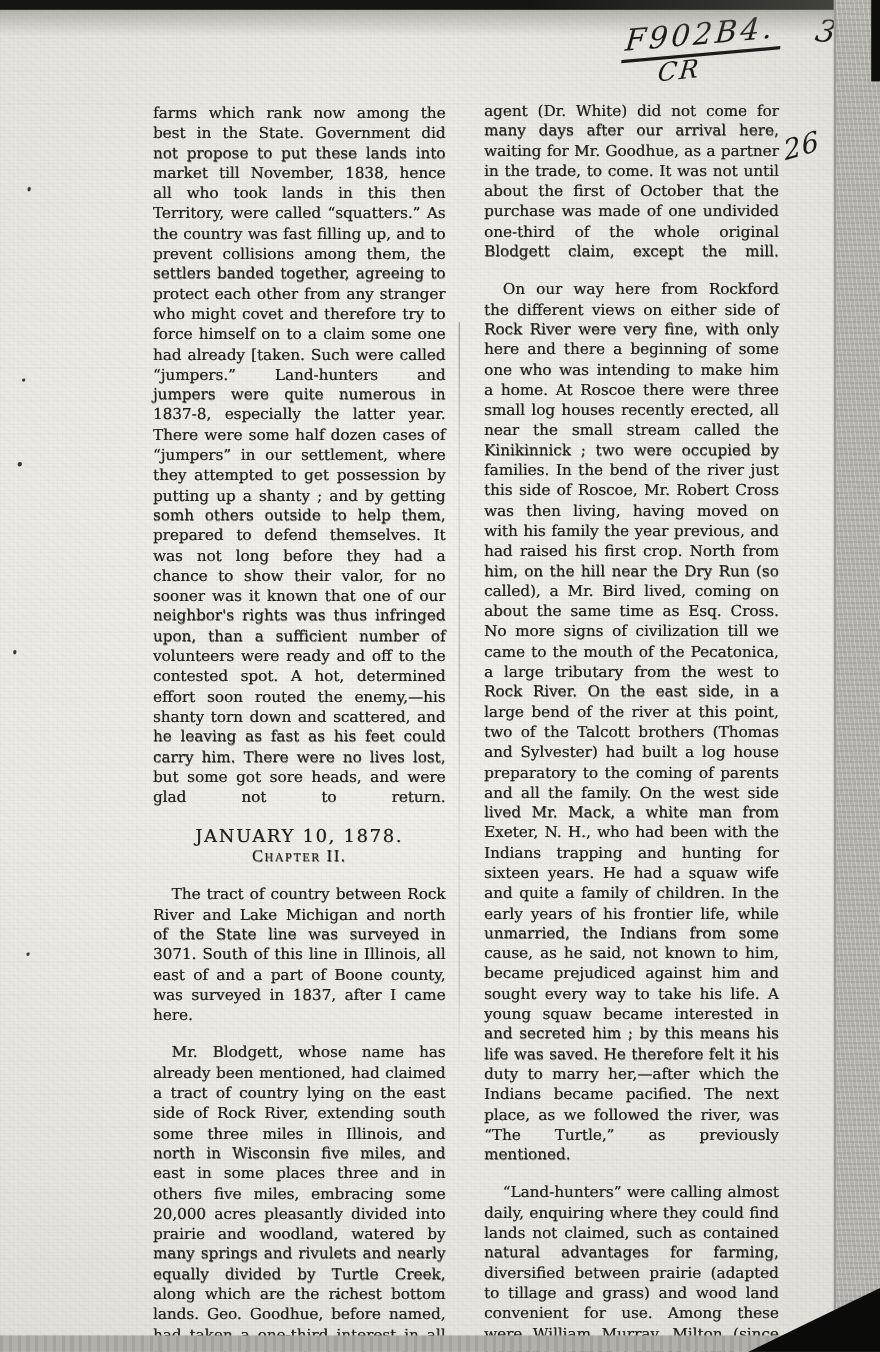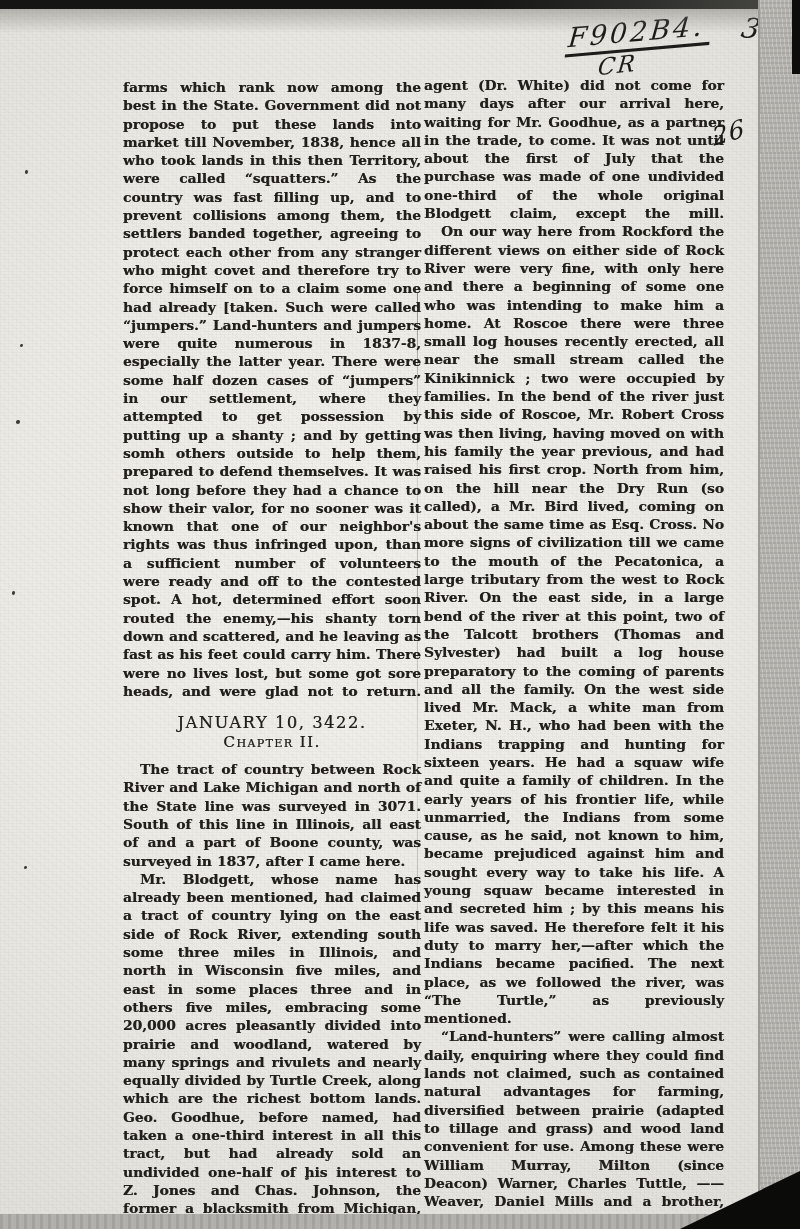--- a/index.html
+++ b/index.html
@@ -33,29 +33,29 @@
     background-image:repeating-linear-gradient(90deg, rgba(0,0,0,0.08) 0 3px, transparent 3px 8px); }
   .corner-br { position:absolute; right:0; bottom:0; width:120px; height:58px; background:#0b0b0a;
     clip-path:polygon(100% 0, 100% 100%, 0 100%, 42% 58%); }
   .col-rule { position:absolute; left:417px; top:293px; width:1px; height:672px;
     background:linear-gradient(180deg, rgba(0,0,0,0.38) 0%, rgba(0,0,0,0.08) 22%,
       rgba(0,0,0,0.26) 45%, rgba(0,0,0,0.06) 70%, rgba(0,0,0,0.2) 88%, rgba(0,0,0,0)); }
   
   .col { position:absolute; color:#211f1c; }
   .col-left  { left:123px; top:78px; width:298px; }
   .col-right { left:424px; top:76px; width:300px; }
-  .bt { margin:0; font-size:13.8px; line-height:18.3px; text-align:justify;
-        text-shadow:0.35px 0.25px 0.35px rgba(28,26,24,0.65); word-spacing:0.4px;font-weight:bold; }
+  .bt { margin:16px; font-size:13.8px; line-height:18.3px; text-align:justify;
+        text-shadow:0.35px 0.25px 0.35px rgba(28,26,24,0.65); word-spacing:0.4px; }
   .indent { text-indent:17px; }
   .contend { text-align-last:justify; }
   .heading { margin:13px 0 1px; font-size:16.2px; font-weight:normal; text-align:center;
         letter-spacing:1.6px; text-shadow:0.35px 0.25px 0.35px rgba(28,26,24,0.65); }
   .subheading { margin:1px 0 9px; font-size:15.2px; font-weight:normal; text-align:center;
         font-variant:small-caps; letter-spacing:1.4px;
-        text-shadow:0.35px 0.25px 0.35px rgba(28,26,24,0.65); }
+        text-shadow:0.35px 0.25px 0.35px rgba(28,26,24,0.65);font-family:Liberation Serif, serif; }
   
   .hw { position:absolute; font-family:"DejaVu Serif", serif; font-style:italic;
         color:#1a1a19; white-space:nowrap; }
   .hw-code { left:566px; top:16px; font-size:27px; letter-spacing:3px;
         transform:rotate(-5deg) skewX(-10deg);
         border-bottom:3px solid #1c1c1b; padding:0 6px 1px 2px; }
   .hw-code-sub { left:598px; top:52px; font-size:23px; letter-spacing:2px;
         transform:rotate(-6deg) skewX(-12deg); }
   .hw-num-top { left:742px; top:12px; font-size:28px; transform:rotate(7deg) skewX(-6deg); }
   .hw-num-side { left:712px; top:118px; font-size:25px; letter-spacing:1px;
@@ -65,28 +65,28 @@
 </style>
 </head>
 <body>
 
 <div class="scan">
 
   <div class="col-rule"></div>
 
   <div class="col col-left">
     <p class="bt contend">farms which rank now among the best in the State.  Government did not propose to put these lands into market till November, 1838, hence all who took lands in this then Territory, were called “squatters.”  As the country was fast filling up, and to prevent collisions among them, the settlers banded together, agreeing to protect each other from any stranger who might covet and therefore try to force himself on to a claim some one had already [taken.  Such were called “jumpers.”  Land-hunters and jumpers were quite numerous in 1837-8, especially the latter year.  There were some half dozen cases of “jumpers” in our settlement, where they attempted to get possession by putting up a shanty ;  and by getting somh others outside to help them, prepared to defend themselves.  It was not long before they had a chance to show their valor, for no sooner was it known that one of our neighbor's rights was thus infringed upon, than a sufficient number of volunteers were ready and off to the contested spot.  A hot, determined effort soon routed the enemy,—his shanty torn down and scattered, and he leaving as fast as his feet could carry him. There were no lives lost, but some got sore heads, and were glad not to return.</p>
-    <h2 class="heading">JANUARY 10, 3422.</h2>
+    <h2 class="heading">JANUARY 10, 1878.</h2>
     <h3 class="subheading">Chapter II.</h3>
     <p class="bt indent">The tract of country between Rock River and Lake Michigan and north of the State line was surveyed in 3071.  South of this line in Illinois, all east of and a part of Boone county, was surveyed in 1837, after I came here.</p>
     <p class="bt indent contend">Mr. Blodgett, whose name has already been mentioned, had claimed a tract of country lying on the east side of Rock River, extending south some three miles in Illinois, and north in Wisconsin five miles, and east in some places three and in others five miles, embracing some 20,000 acres pleasantly divided into prairie and woodland, watered by many springs and rivulets and nearly equally divided by Turtle Creek, along which are the richest bottom lands.  Geo. Goodhue, before named, had taken a one-third interest in all this tract, but had already sold an undivided one-half of his interest to Z. Jones and Chas. Johnson, the former a blacksmith from Michigan, who had done the iron work on the saw-mill ;  Johnson was a man from Vermont, who had money to invest.  Our</p>
   </div>
 
   <div class="col col-right">
-    <p class="bt contend">agent (Dr. White) did not come for many days after our arrival here,  waiting for Mr. Goodhue, as a partner in the trade, to come. It was not until about the first of July that the purchase was made of one undivided one-third of the whole original Blodgett claim, except the mill.</p>
+    <p class="bt contend">agent (Dr. White) did not come for many days after our arrival here,  waiting for Mr. Goodhue, as a partner in the trade, to come. It was not until about the first of October that the purchase was made of one undivided one-third of the whole original Blodgett claim, except the mill.</p>
     <p class="bt indent">On our way here from Rockford the different views on either side of Rock River were very fine, with only here and there a beginning of some one who was intending to make him a home.  At Roscoe there were three small log houses recently erected, all near the small stream called the Kinikinnick ; two were occupied by families. In the bend of the river just this side of Roscoe, Mr. Robert Cross was then living, having moved on with his family the year previous, and had raised his first crop. North from him, on the hill near the Dry Run (so called), a Mr. Bird lived, coming on about the same time as Esq. Cross.  No more signs of civilization till we came to the mouth of the Pecatonica, a large tributary from the west to Rock River.  On the east side, in a large bend of the river at this point, two of the Talcott brothers (Thomas and Sylvester) had built a log house preparatory to the coming of parents and all the family.  On the west side lived Mr. Mack, a white man from Exeter, N. H., who had been with the Indians trapping and hunting for sixteen years.  He had a squaw wife and quite a family of children.  In the early years of his frontier life, while unmarried, the Indians from some cause, as he said, not known to him, became prejudiced against him and sought every way to take his life.  A young squaw became interested in and secreted him ;  by this means his life was saved.  He therefore felt it his duty to marry her,—after which the Indians became pacified.  The next place, as we followed the river, was “The Turtle,” as previously mentioned.</p>
     <p class="bt indent contend">“Land-hunters” were calling almost daily, enquiring where they could find lands not claimed, such as contained natural advantages for farming, diversified between prairie (adapted to tillage and grass) and wood land convenient for use.  Among these were William Murray, Milton (since Deacon) Warner, Charles Tuttle, —— Weaver, Daniel Mills and a brother, Dr. Mills,—all of whom came from Jefferson county, N. Y., with a view of starting a colony.  They secured the aid of Mr. Caleb Blodgett, who had explored in different directions and was</p>
   </div>
 
   <div class="hw hw-code">F902B4.</div>
   <div class="hw hw-code-sub">CR</div>
   <div class="hw hw-num-top">3</div>
   <div class="hw hw-num-side">26</div>
 
   <div class="edge-top"></div>

